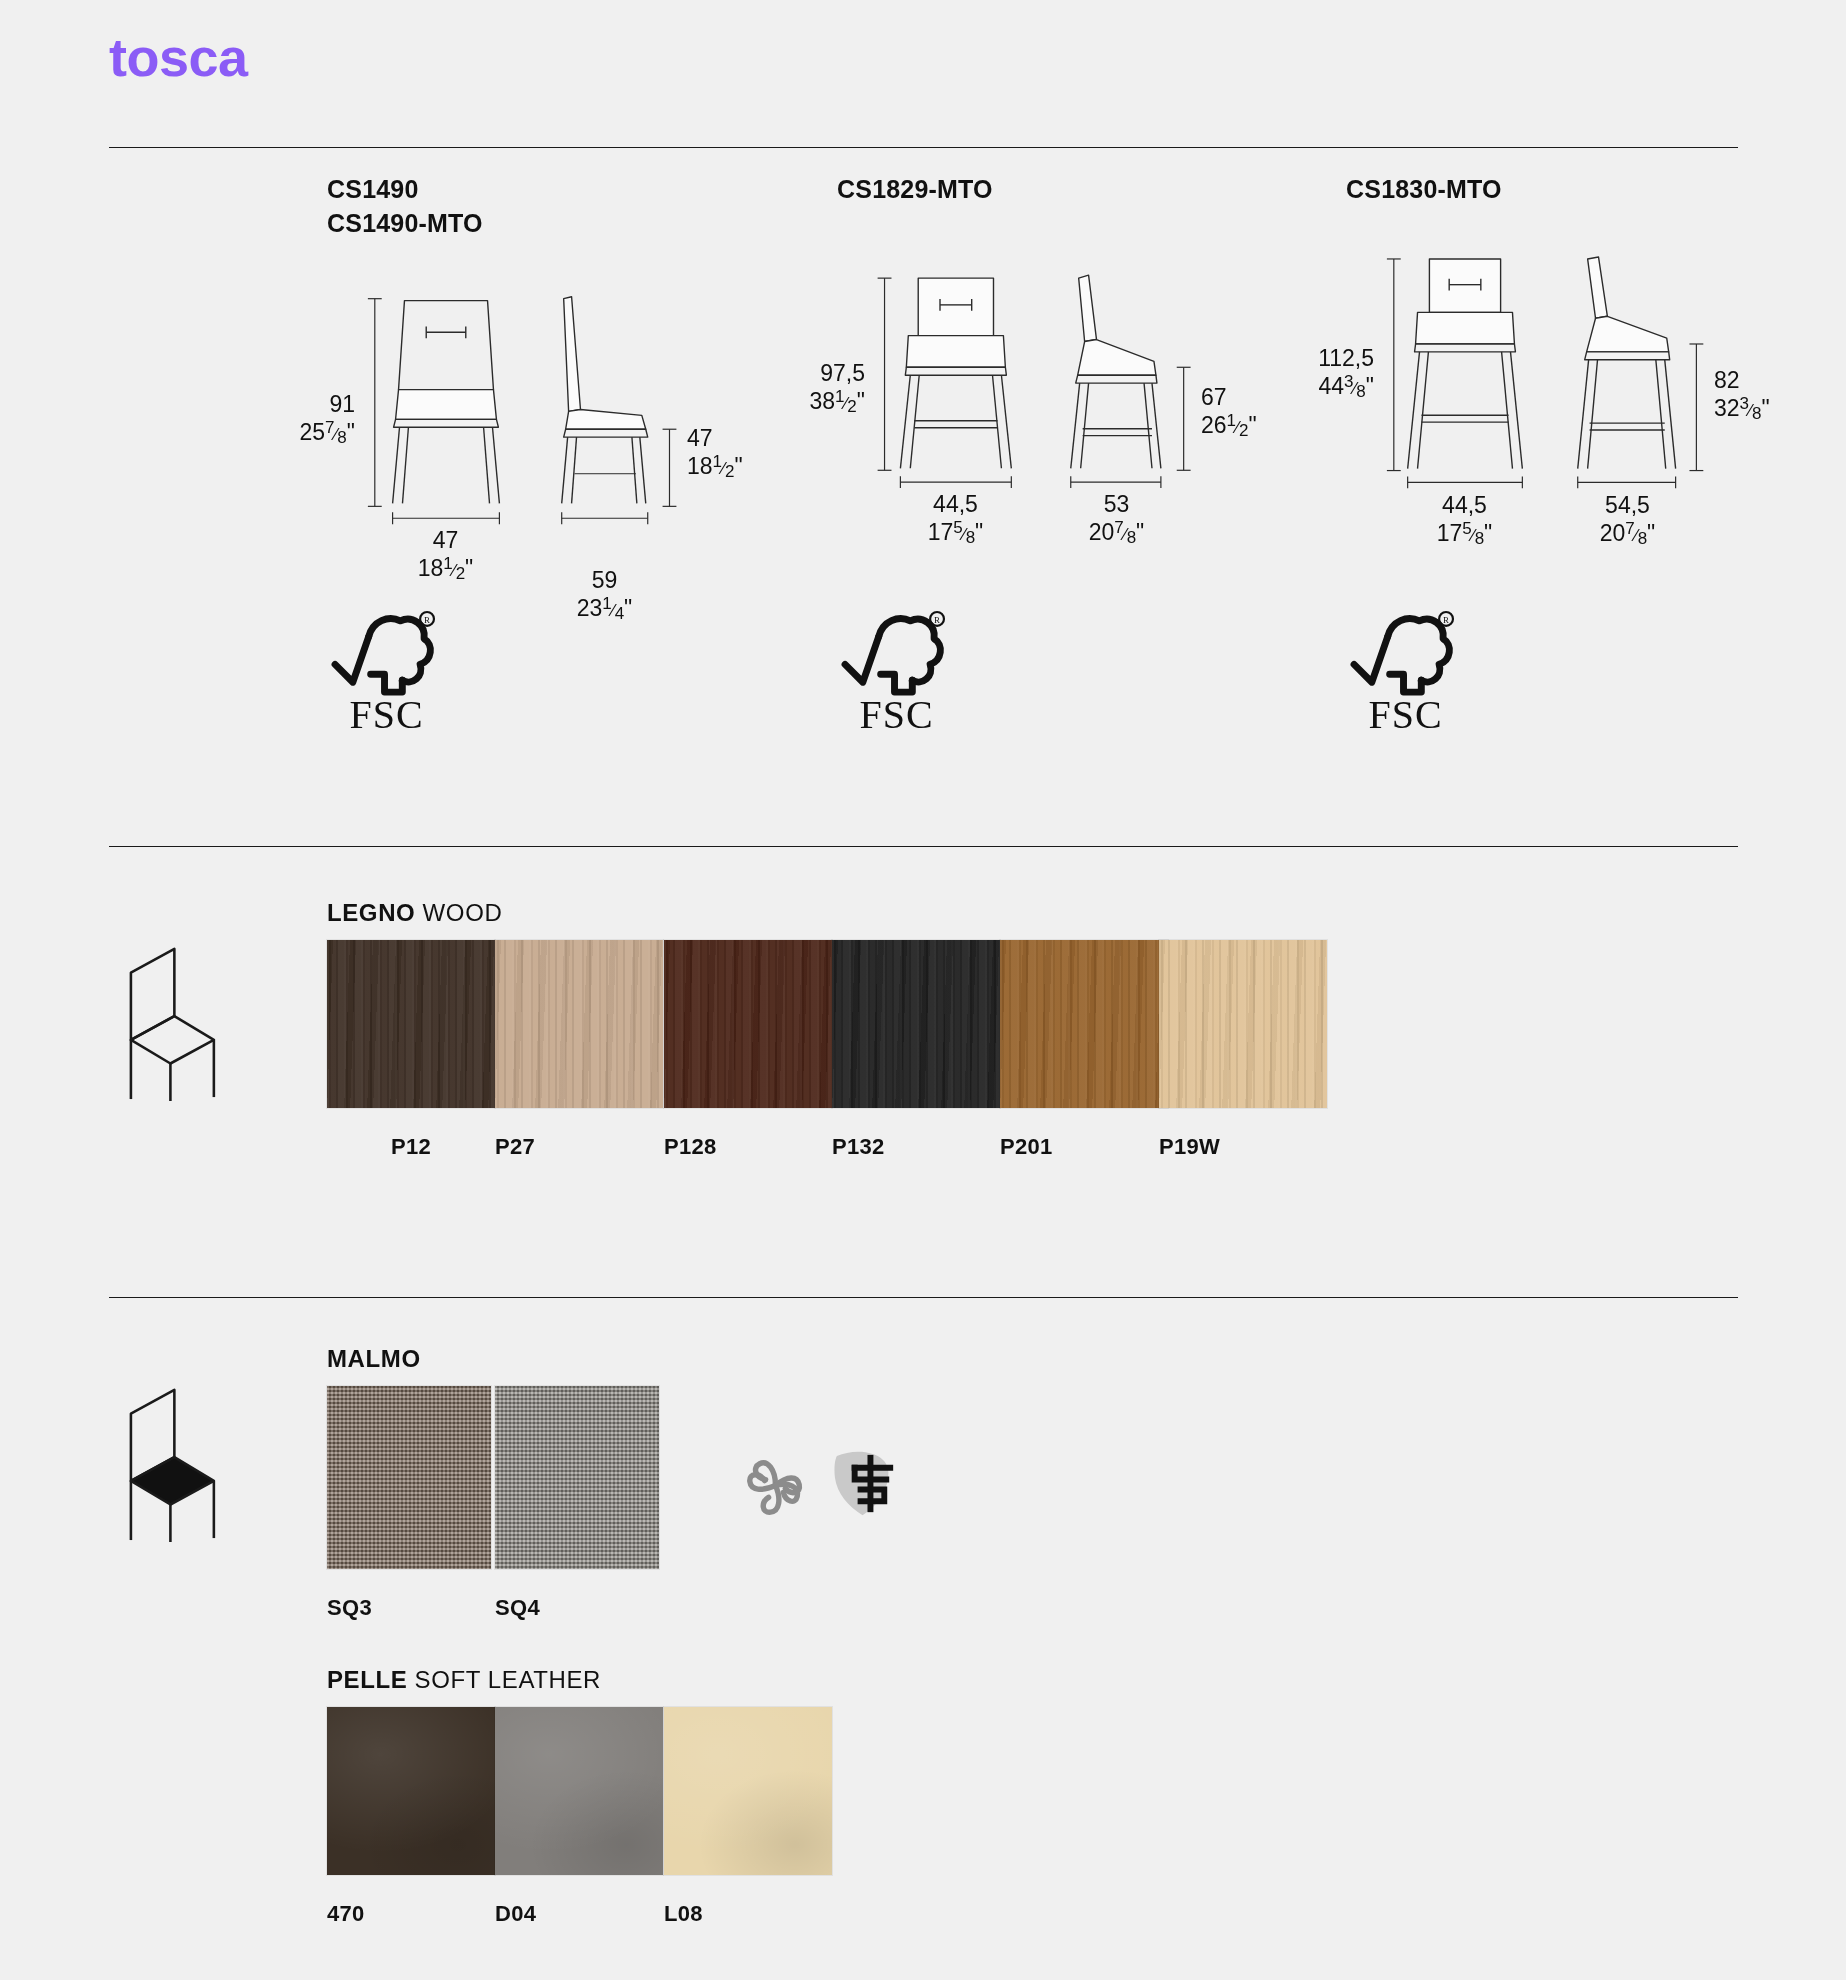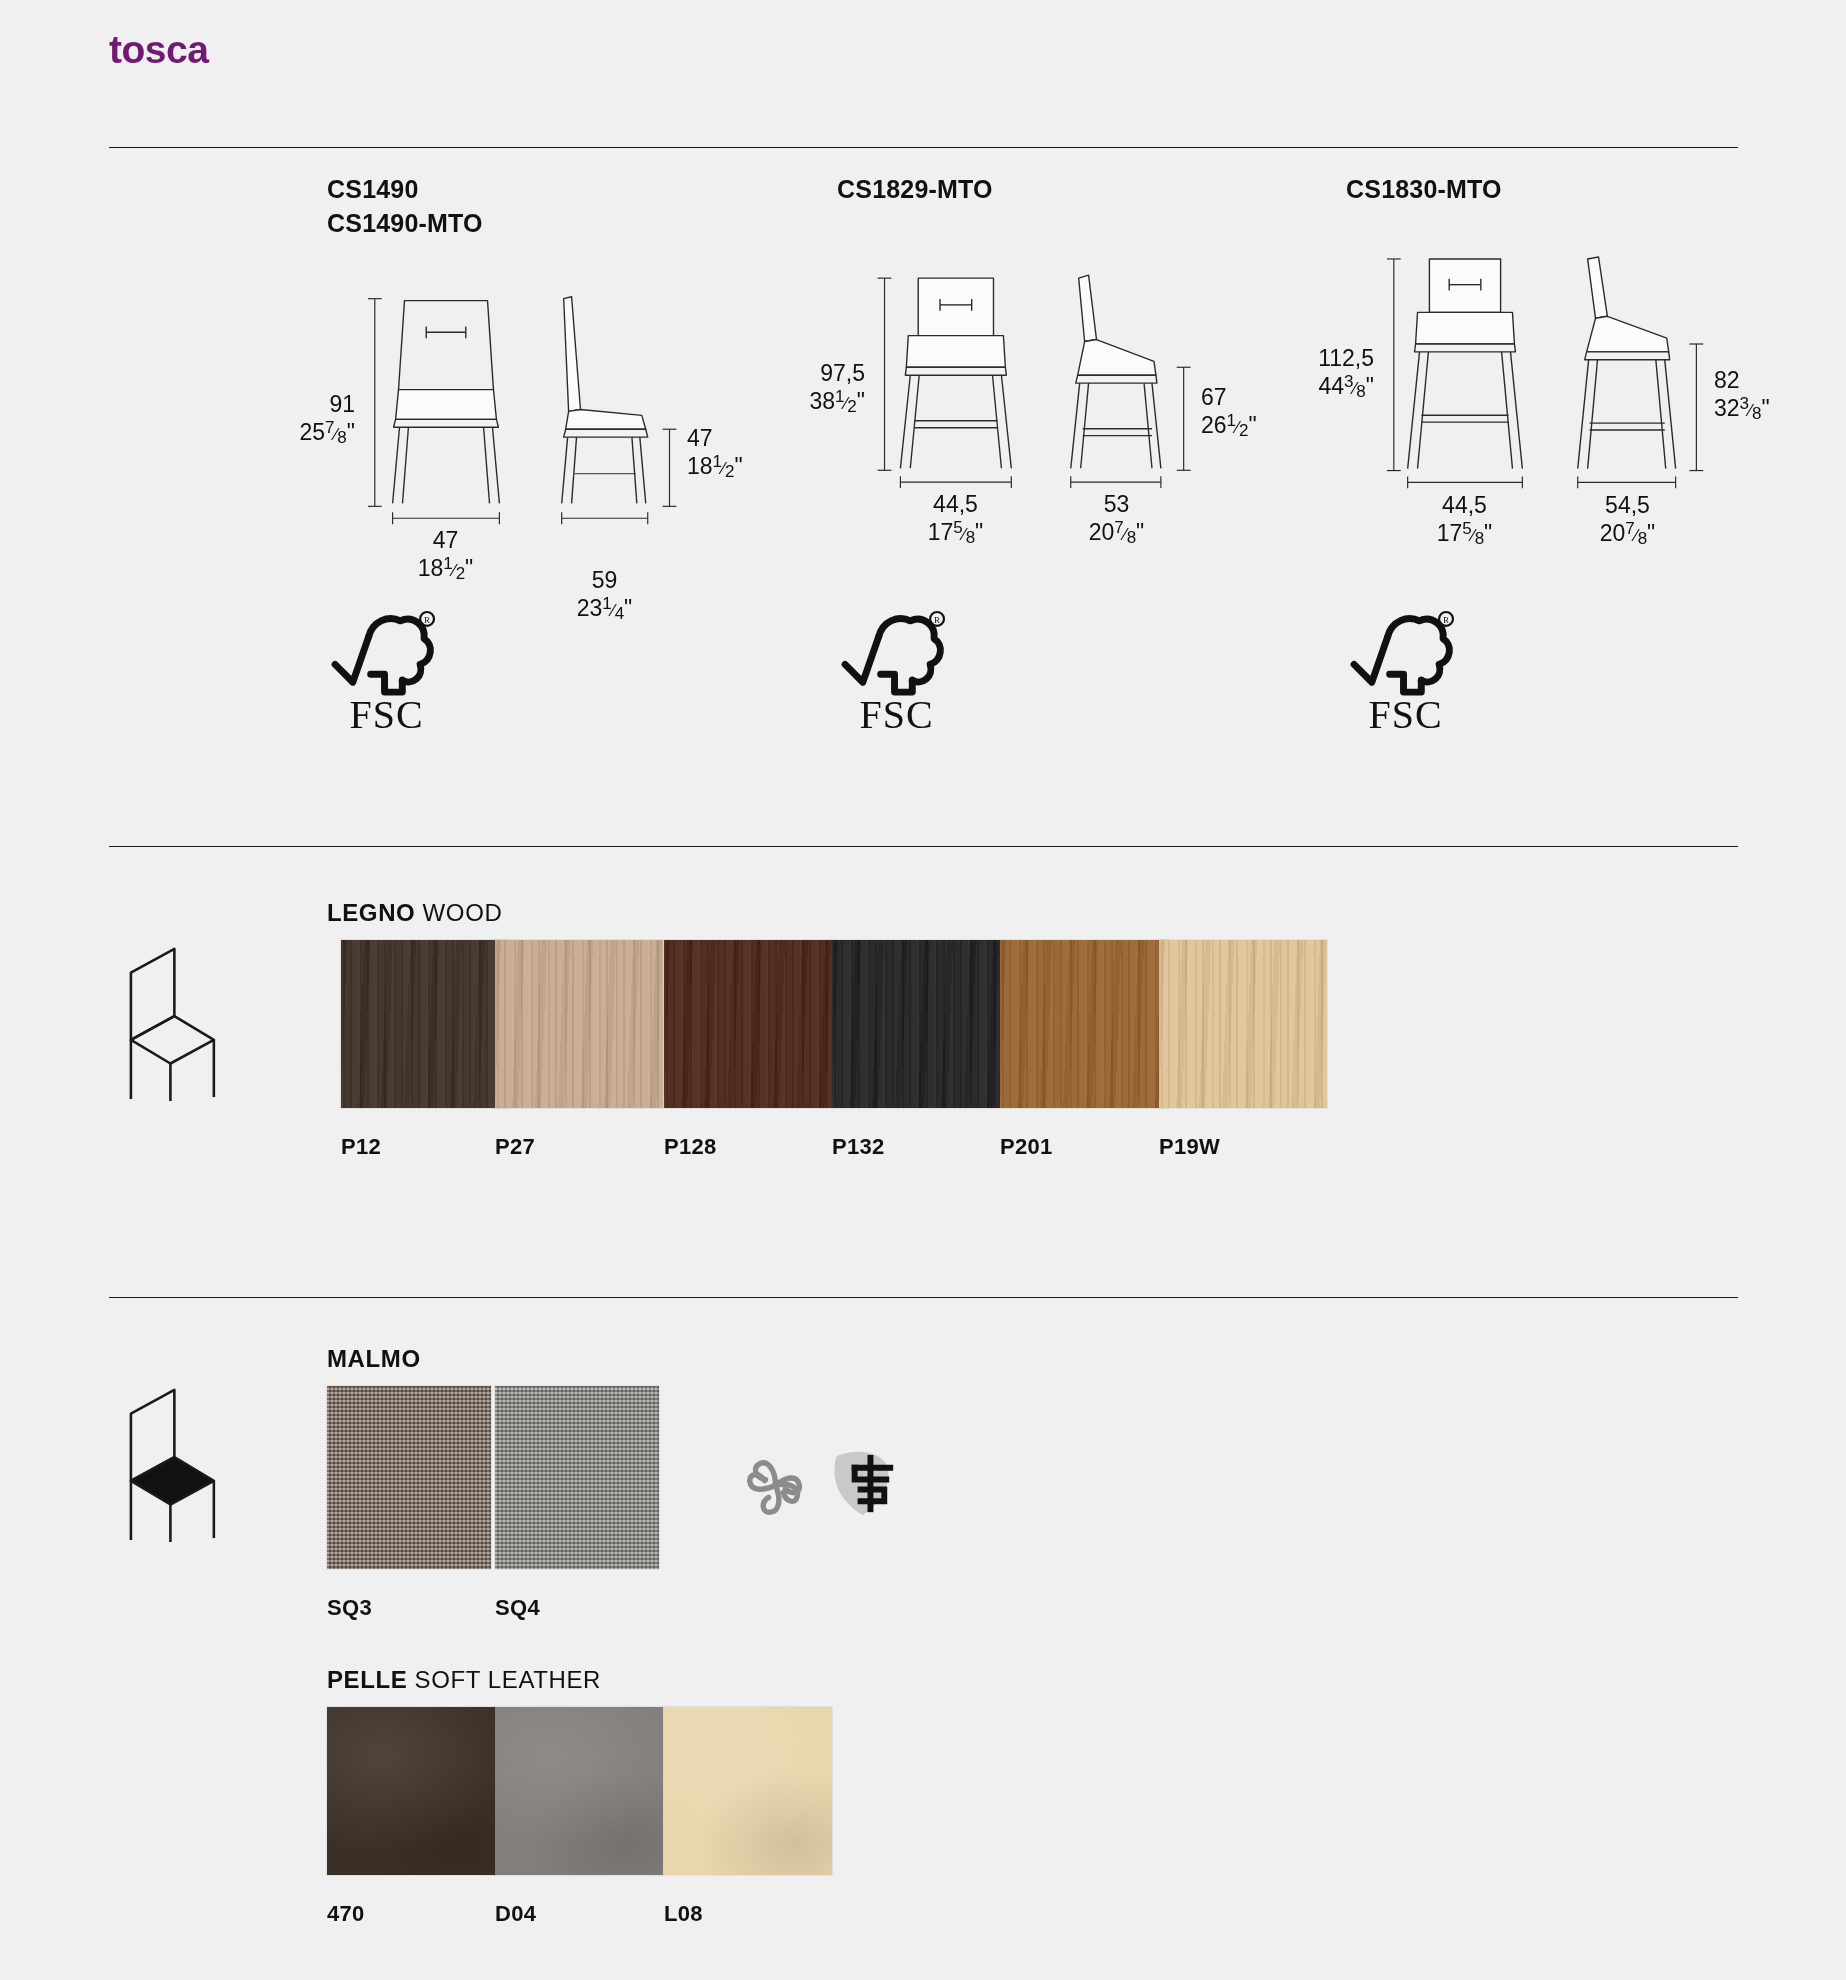--- a/index.html
+++ b/index.html
@@ -8,22 +8,22 @@
     background: #f0f0f0;
     font-family: "Liberation Sans", sans-serif;
     color: #111;
     overflow: hidden;
   }
   .page { position: relative; width: 1846px; height: 1980px; background: #f0f0f0; }
 
   
   .brand-title {
     position: absolute; left: 109px; top: 30px;
-    font-size: 39px; font-weight: 700; letter-spacing: -0.5px;
-    line-height: 1; color: #701a75;
+    font-size: 54px; font-weight: 700; letter-spacing: -0.5px;
+    line-height: 1; color: #8b5cf6;
   }
   .rule {
     position: absolute; left: 109px; width: 1629px;
     height: 1px; background: #1a1a1a;
   }
   .rule.r1 { top: 147px; }
   .rule.r2 { top: 846px; }
   .rule.r3 { top: 1297px; }
 
   
@@ -404,21 +404,21 @@
           <path d="M22 96 L66 72 L106 96 L62 120 Z"></path>
           <path d="M22 96 L22 156"></path>
           <path d="M62 120 L62 158"></path>
           <path d="M106 96 L106 154"></path>
           <path d="M66 4 L66 4"></path>
         </g>
       </svg>
     </div>
 
     <div class="swatches">
-      <div class="sw" style="left:14px;">
+      <div class="sw" style="left:0px;text-align:center;">
         <span class="sw-tile" style="background:#3c2d23;">
             <span class="grain"></span>
           </span>
         <div class="sw-label">P12</div>
       </div>
       <div class="sw" style="left:168px;">
         <span class="sw-tile" style="background:#c6a98e;">
             <span class="grain"></span>
           </span>
         <div class="sw-label">P27</div>

